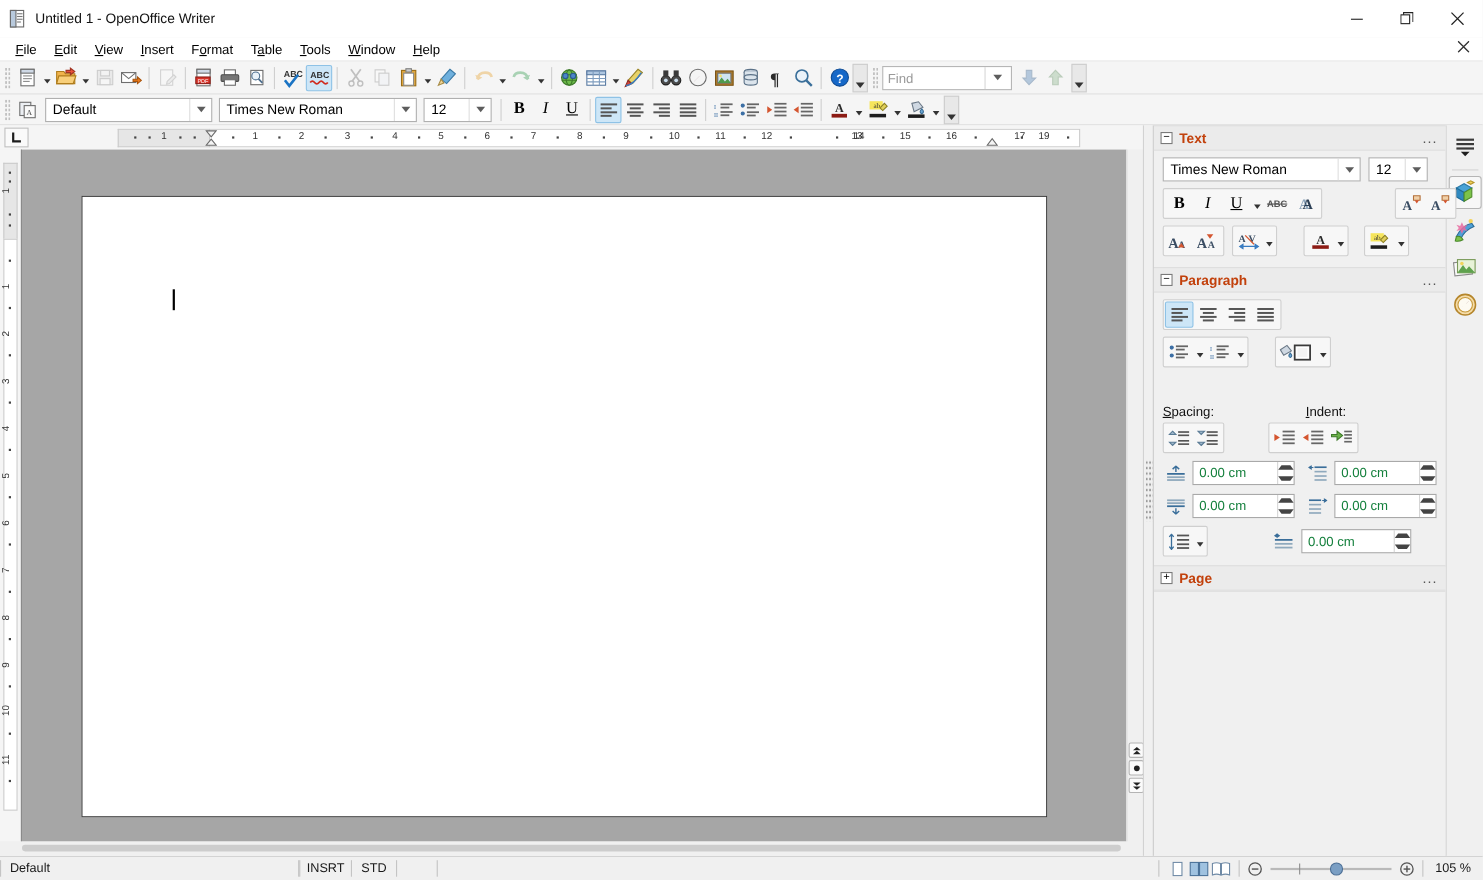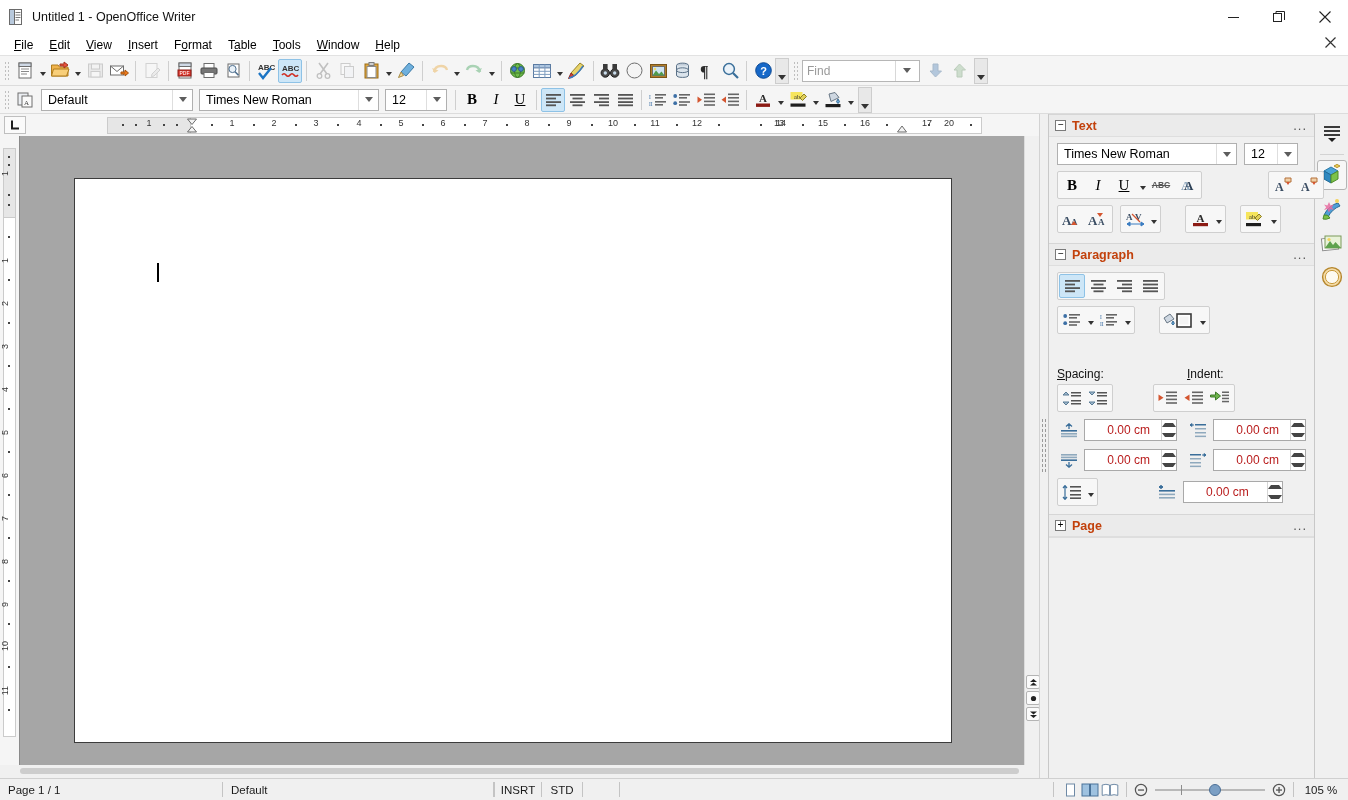--- a/index.html
+++ b/index.html
@@ -204,21 +204,21 @@
   }
   .sbtn.active { background: #cde6f7; border-color: #8ec2e6; }
   .sdrop { width: 11px; height: 24px; display:flex;align-items:flex-end;justify-content:center;padding-bottom:7px; }
   .sdrop i { display:block;width:0;height:0;border-left:3.5px solid transparent;border-right:3.5px solid transparent;border-top:4px solid #333; }
 
   .lbl { font-size: 12px; color: #111; margin-top: 27px; }
   .spin {
     height: 22px; border: 1px solid #a9a9a9; background: #fff; display: flex; align-items: center;
     width: 100px;
   }
-  .spin .sv { flex: 1 1 auto; padding-left: 22px; font-size: 12px; color: #b91c1c; }
+  .spin .sv { flex: 1 1 auto; padding-left: 5px; font-size: 12px; color: #15803d; }
   .spin .sarrows { width: 15px; height: 20px; border-left: 1px solid #d5d5d5; display: flex; flex-direction: column; }
   .spin .sarrows div { flex: 1 1 50%; display: flex; align-items: center; justify-content: center; }
   .upc { width:0;height:0;border-left:3.5px solid transparent;border-right:3.5px solid transparent;border-bottom:4px solid #444; }
   .dnc { width:0;height:0;border-left:3.5px solid transparent;border-right:3.5px solid transparent;border-top:4px solid #444; }
 
   
   .sb-rail {
     width: 34px; flex: 0 0 34px; background: #f0f0f0; border-left: 1px solid #c8c8c8;
     display: flex; flex-direction: column; align-items: center; padding-top: 4px;
   }
@@ -763,21 +763,21 @@
             <div class="tick" style="left:482px;">8</div>
             <div class="tick" style="left:524px;">9</div>
             <div class="tick" style="left:568px;">10</div>
             <div class="tick" style="left:610px;">11</div>
             <div class="tick" style="left:652px;">12</div>
             <div class="tick" style="left:694px;margin-left:40px;">13</div>
             <div class="tick" style="left:736px;">14</div>
             <div class="tick" style="left:778px;">15</div>
             <div class="tick" style="left:820px;">16</div>
             <div class="tick" style="left:882px;">17</div>
-            <div class="tick" style="left:904px;">20</div>
+            <div class="tick" style="left:904px;">19</div>
 
             <div class="dot" style="left:166px;"></div>
               <div class="dot" style="left:208px;"></div>
             <div class="dot" style="left:250px;"></div>
               <div class="dot" style="left:292px;"></div>
             <div class="dot" style="left:335px;"></div>
               <div class="dot" style="left:377px;"></div>
             <div class="dot" style="left:419px;"></div>
               <div class="dot" style="left:461px;"></div>
             <div class="dot" style="left:503px;"></div>
@@ -1329,21 +1329,20 @@
           <circle cx="12" cy="12" r="9.4" fill="#f5dca8" stroke="#b5862c" stroke-width="1.4"></circle>
           <circle cx="12" cy="12" r="6.6" fill="#fdfaf2" stroke="#c79a3c"></circle>
           <path d="M16 8 L10.5 13.5 L8 16 L13.5 10.5 Z" fill="#d44a35"></path>
           <path d="M8 16 L13.5 10.5 L16 8 L10.5 13.5 Z" fill="#3d6fa8"></path>
         </svg>
       </div>
     </div>
   </div>
 
   <div class="statusbar">
-    <div class="st-cell" style="width:222px;">Page 1 / 1</div>
     <div class="st-div"></div>
     <div class="st-cell" style="width:270px;">Default</div>
     <div class="st-div"></div>
     <div class="st-div"></div>
     <div class="st-cell" style="width:46px;justify-content:center;">INSRT</div>
     <div class="st-div"></div>
     <div class="st-cell" style="width:40px;justify-content:center;">STD</div>
     <div class="st-div"></div>
     <div class="st-cell" style="width:36px;"></div>
     <div class="st-div"></div>

